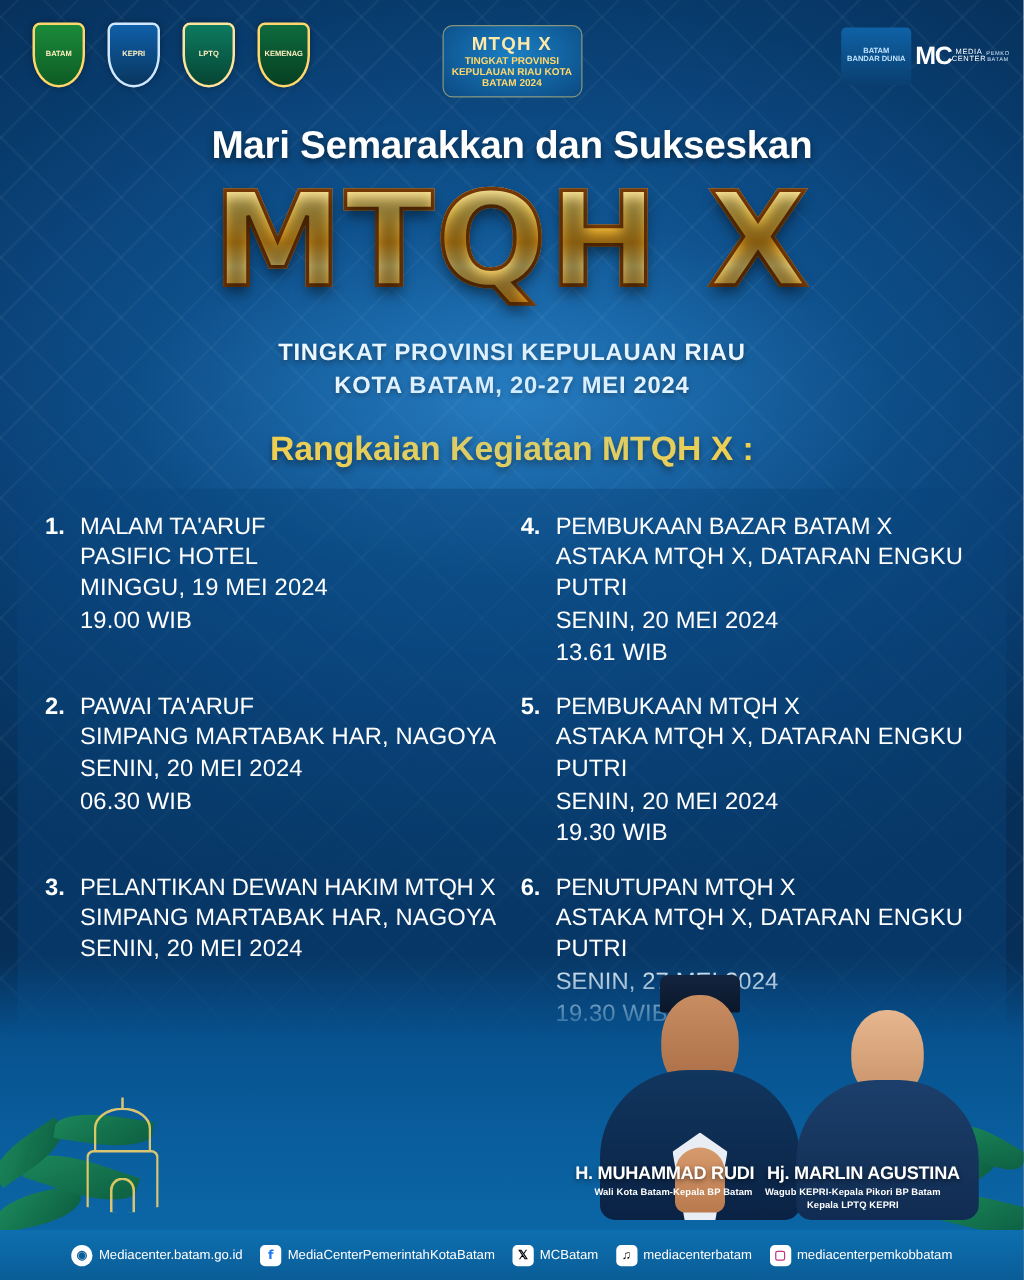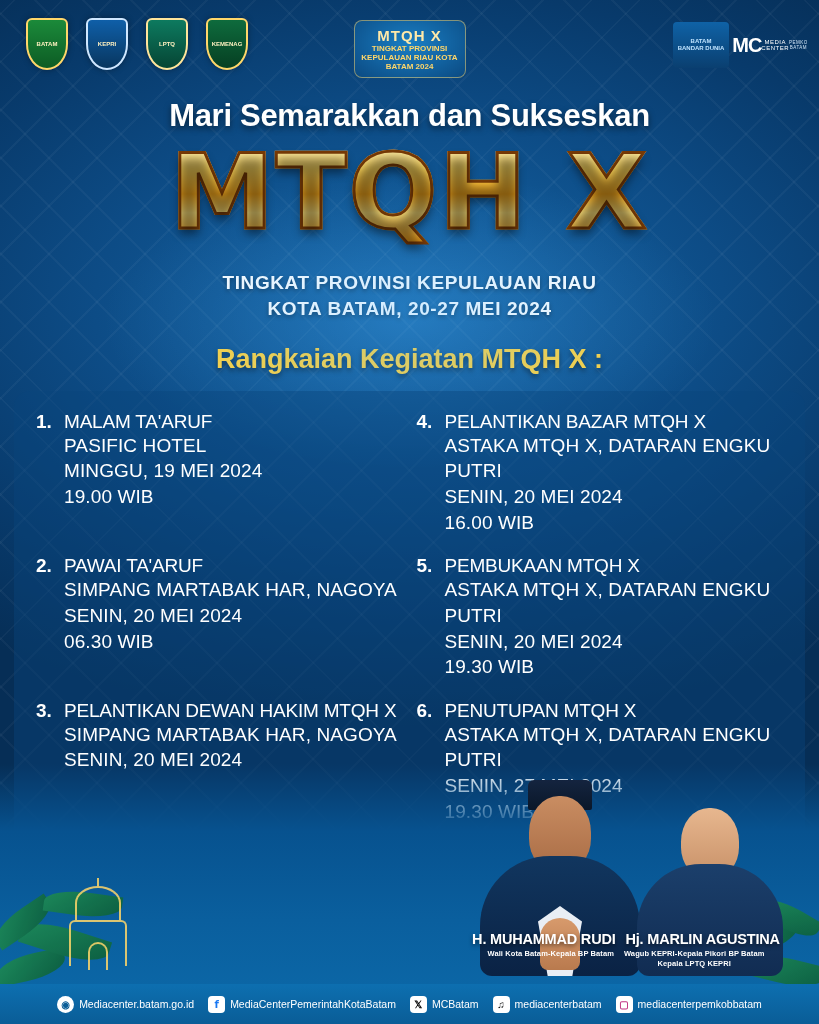--- a/index.html
+++ b/index.html
@@ -279,21 +279,21 @@
     z-index: -1;
   }
   .hands {
     position: absolute; bottom: 6px; left: 50%; transform: translateX(-50%);
     width: 40px; height: 52px;
     background: linear-gradient(180deg, #d79a6c, #b97a4e);
     border-radius: 20px 20px 8px 8px;
   }
 
   .names {
-    position: absolute; right: 28px; bottom: 56px;
+    position: absolute; right: 40px; bottom: 56px;
     width: 330px; text-align: center; color: #ffffff;
   }
   .names .row1 {
     display: flex; justify-content: center; gap: 10px;
     font-size: 14.5px; font-weight: bold; letter-spacing: -0.2px;
     text-shadow: 0 2px 4px rgba(0,0,0,0.55);
   }
   .names .row2 {
     display: flex; justify-content: center; gap: 10px; margin-top: 2px;
     font-size: 7.5px; font-weight: bold; letter-spacing: 0.1px;
@@ -393,24 +393,24 @@
         <div class="name">MALAM TA'ARUF</div>
         <div class="line">PASIFIC HOTEL</div>
         <div class="line">MINGGU, 19 MEI 2024</div>
         <div class="line">19.00 WIB</div>
       </div>
     </div>
 
     <div class="item">
       <div class="num">4.</div>
       <div class="body">
-        <div class="name">PELANTIKAN BAZAR MTQH X</div>
+        <div class="name">PEMBUKAAN BAZAR BATAM X</div>
         <div class="line">ASTAKA MTQH X, DATARAN ENGKU PUTRI</div>
         <div class="line">SENIN, 20 MEI 2024</div>
-        <div class="line">16.00 WIB</div>
+        <div class="line">13.61 WIB</div>
       </div>
     </div>
 
     <div class="item">
       <div class="num">2.</div>
       <div class="body">
         <div class="name">PAWAI TA'ARUF</div>
         <div class="line">SIMPANG MARTABAK HAR, NAGOYA</div>
         <div class="line">SENIN, 20 MEI 2024</div>
         <div class="line">06.30 WIB</div>

